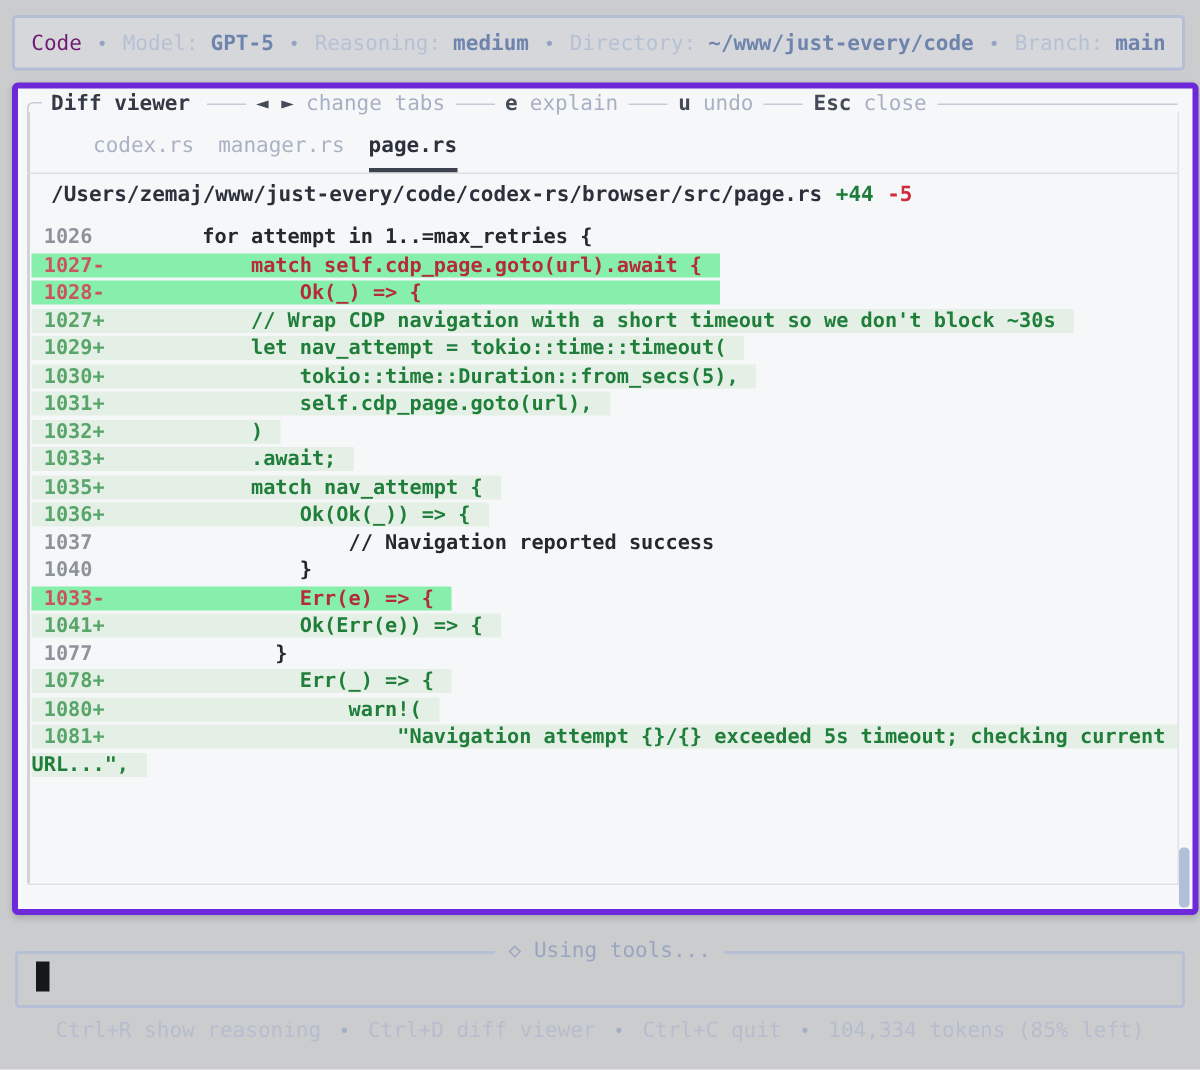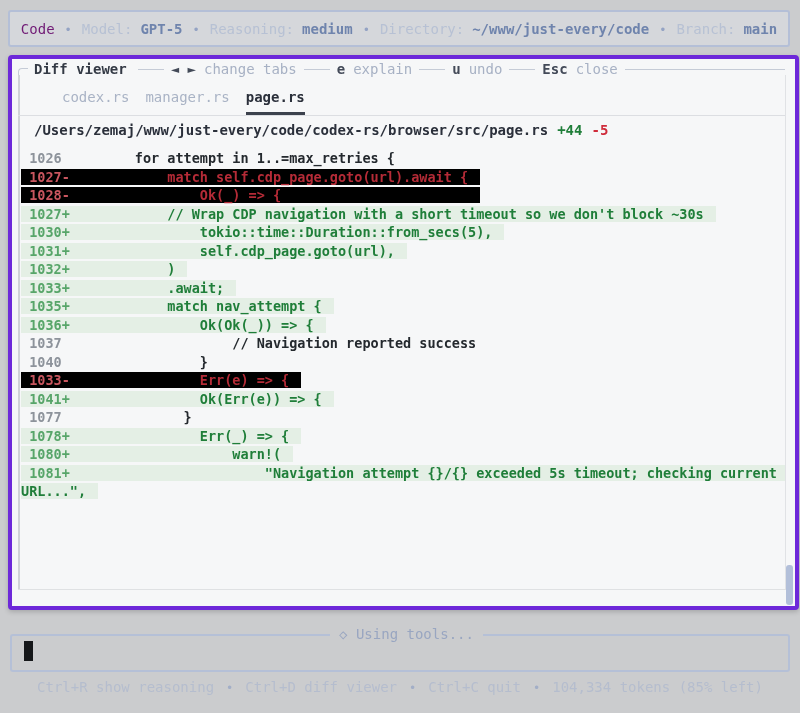--- a/index.html
+++ b/index.html
@@ -53,21 +53,21 @@
   
   .fpath{position:absolute;left:22px;top:63px;font-size:14px;font-weight:bold;color:#2b303b;white-space:nowrap;}
   .fadd{color:#1f7e39;margin-left:9px;}
   .fdel{color:#cf2b3a;margin-left:9px;}
   
   .dlines{position:absolute;left:9px;top:90px;width:766px;font-size:13.5px;line-height:18.5px;}
   .dl{white-space:pre-wrap;word-break:normal;font-weight:bold;}
   .hl{display:inline;}
   .hl .num{color:#8d939b;}
   .hl .code{color:#24292e;}
-  .hl.k-removed{background:#000000;padding-right:12px;text-align:center;}
+  .hl.k-removed{background:#86efac;padding-right:12px;text-align:center;}
   .hl.k-removed .num{color:#c9565f;}
   .hl.k-removed .code{color:#b52b37;}
   .hl.k-added{background:#e4efe5;padding-right:12px;}
   .hl.k-added .num{color:#57a569;}
   .hl.k-added .code{color:#1f7e39;}
   
   .toolbox{
     position:absolute;left:10px;top:634px;width:776px;height:34px;
     border:2px solid #b5c0d7;border-radius:3px;
   }
@@ -126,20 +126,21 @@
 
   <div class="fpath">
     <span>/Users/zemaj/www/just-every/code/codex-rs/browser/src/page.rs</span><span class="fadd">+44</span><span class="fdel">-5</span>
   </div>
 
   <div class="dlines" id="dlines">
       <div class="dl"><span class="hl k-context"><span class="num"> 1026 </span><span class="code">        for attempt in 1..=max_retries {</span></span></div>
       <div class="dl"><span class="hl k-removed"><span class="num"> 1027-</span><span class="code">            match self.cdp_page.goto(url).await {</span></span></div>
       <div class="dl"><span class="hl k-removed"><span class="num"> 1028-</span><span class="code">                Ok(_) =&gt; {                       </span></span></div>
       <div class="dl"><span class="hl k-added"><span class="num"> 1027+</span><span class="code">            // Wrap CDP navigation with a short timeout so we don't block ~30s</span></span></div>
+      <div class="dl"><span class="hl k-added"><span class="num"> 1029+</span><span class="code">            let nav_attempt = tokio::time::timeout(</span></span></div>
       <div class="dl"><span class="hl k-added"><span class="num"> 1030+</span><span class="code">                tokio::time::Duration::from_secs(5),</span></span></div>
       <div class="dl"><span class="hl k-added"><span class="num"> 1031+</span><span class="code">                self.cdp_page.goto(url),</span></span></div>
       <div class="dl"><span class="hl k-added"><span class="num"> 1032+</span><span class="code">            )</span></span></div>
       <div class="dl"><span class="hl k-added"><span class="num"> 1033+</span><span class="code">            .await;</span></span></div>
       <div class="dl"><span class="hl k-added"><span class="num"> 1035+</span><span class="code">            match nav_attempt {</span></span></div>
       <div class="dl"><span class="hl k-added"><span class="num"> 1036+</span><span class="code">                Ok(Ok(_)) =&gt; {</span></span></div>
       <div class="dl"><span class="hl k-context"><span class="num"> 1037 </span><span class="code">                    // Navigation reported success</span></span></div>
       <div class="dl"><span class="hl k-context"><span class="num"> 1040 </span><span class="code">                }</span></span></div>
       <div class="dl"><span class="hl k-removed"><span class="num"> 1033-</span><span class="code">                Err(e) =&gt; {</span></span></div>
       <div class="dl"><span class="hl k-added"><span class="num"> 1041+</span><span class="code">                Ok(Err(e)) =&gt; {</span></span></div>

